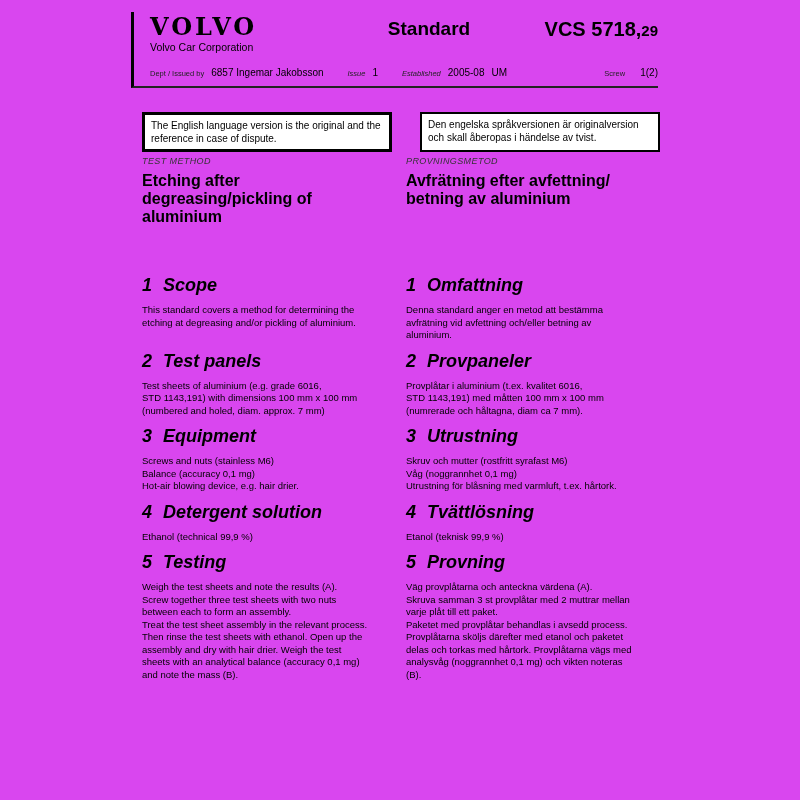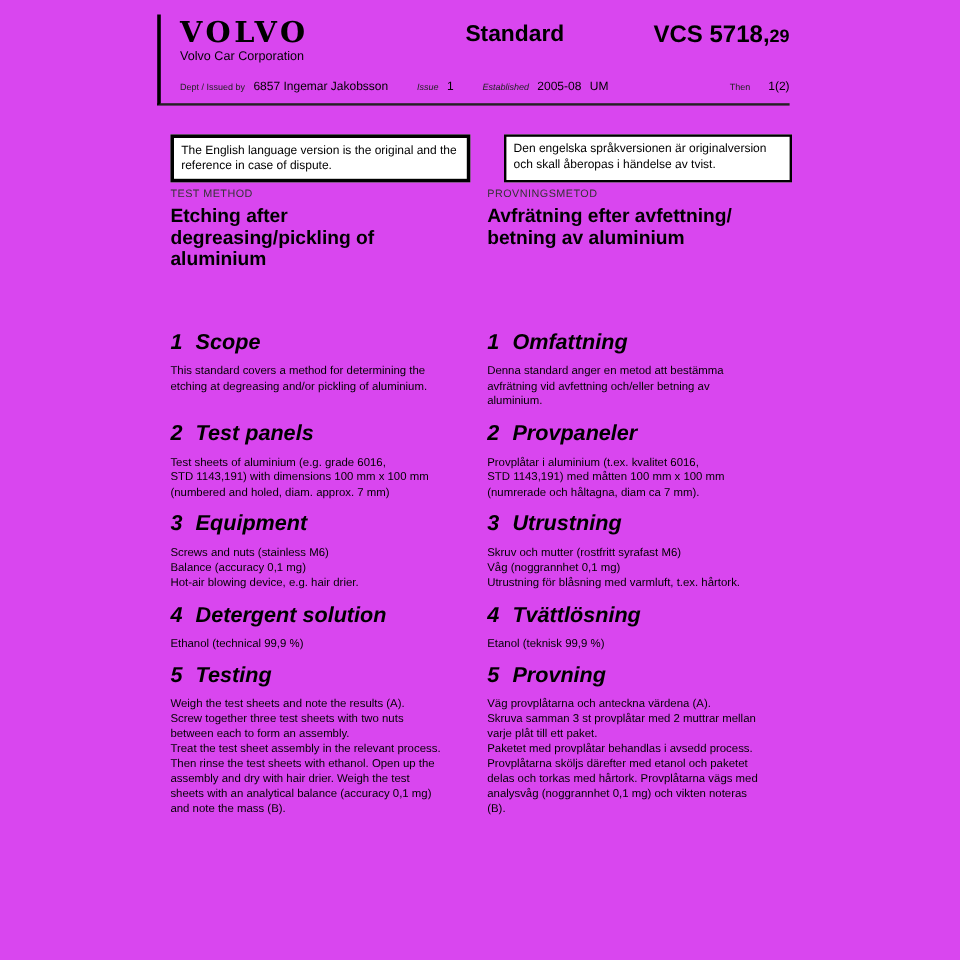--- a/index.html
+++ b/index.html
@@ -51,21 +51,21 @@
     color:#000; background:#fff;
   }
   .notice-en { width:250px; border:3px solid #000; }
   .notice-sv { flex:1; border:2px solid #000; }
 
   
   .cols {
     position:absolute; left:142px; top:156px; width:520px;
     display:grid; grid-template-columns:250px 1fr; column-gap:14px;
   }
-  .kicker { font-size:9px; letter-spacing:0.4px; color:#333; margin-bottom:6px; }
+  .kicker { font-size:9px; letter-spacing:0.4px; color:#333; margin-bottom:6px;font-style:italic; }
   .col-title {
     font-size:16px; line-height:18px; font-weight:bold; color:#000;
     white-space:pre-line; margin-bottom:40px;
   }
   .section { padding-top:9px; }
   .sec-head { font-size:18px; font-weight:bold; color:#000; margin-bottom:8px;font-style:italic; }
   .sec-head .num { display:inline-block; width:21px; }
   .sec-body { font-size:9.5px; line-height:12.5px; color:#000; white-space:pre-line; }
 </style>
 </head>
@@ -83,21 +83,21 @@
       <div class="doc-no"><span>VCS 5718,</span><span class="dec">29</span></div>
     </div>
     <div class="fields">
       <span class="lbl">Dept / Issued by</span>
       <span class="val">6857 Ingemar Jakobsson</span>
       <span class="grp lbl">Issue</span>
       <span class="val">1</span>
       <span class="grp lbl">Established</span>
       <span class="val">2005-08</span>
       <span class="val">UM</span>
-      <span class="grp-page lbl">Then</span>
+      <span class="grp-page lbl">Screw</span>
       <span class="val">1(2)</span>
     </div>
   </div>
 
   <div class="notices">
     <div class="notice notice-en">The English language version is the original and the reference in case of dispute.</div>
     <div class="notice notice-sv">Den engelska språkversionen är originalversion och skall åberopas i händelse av tvist.</div>
   </div>
 
   <div class="cols">

